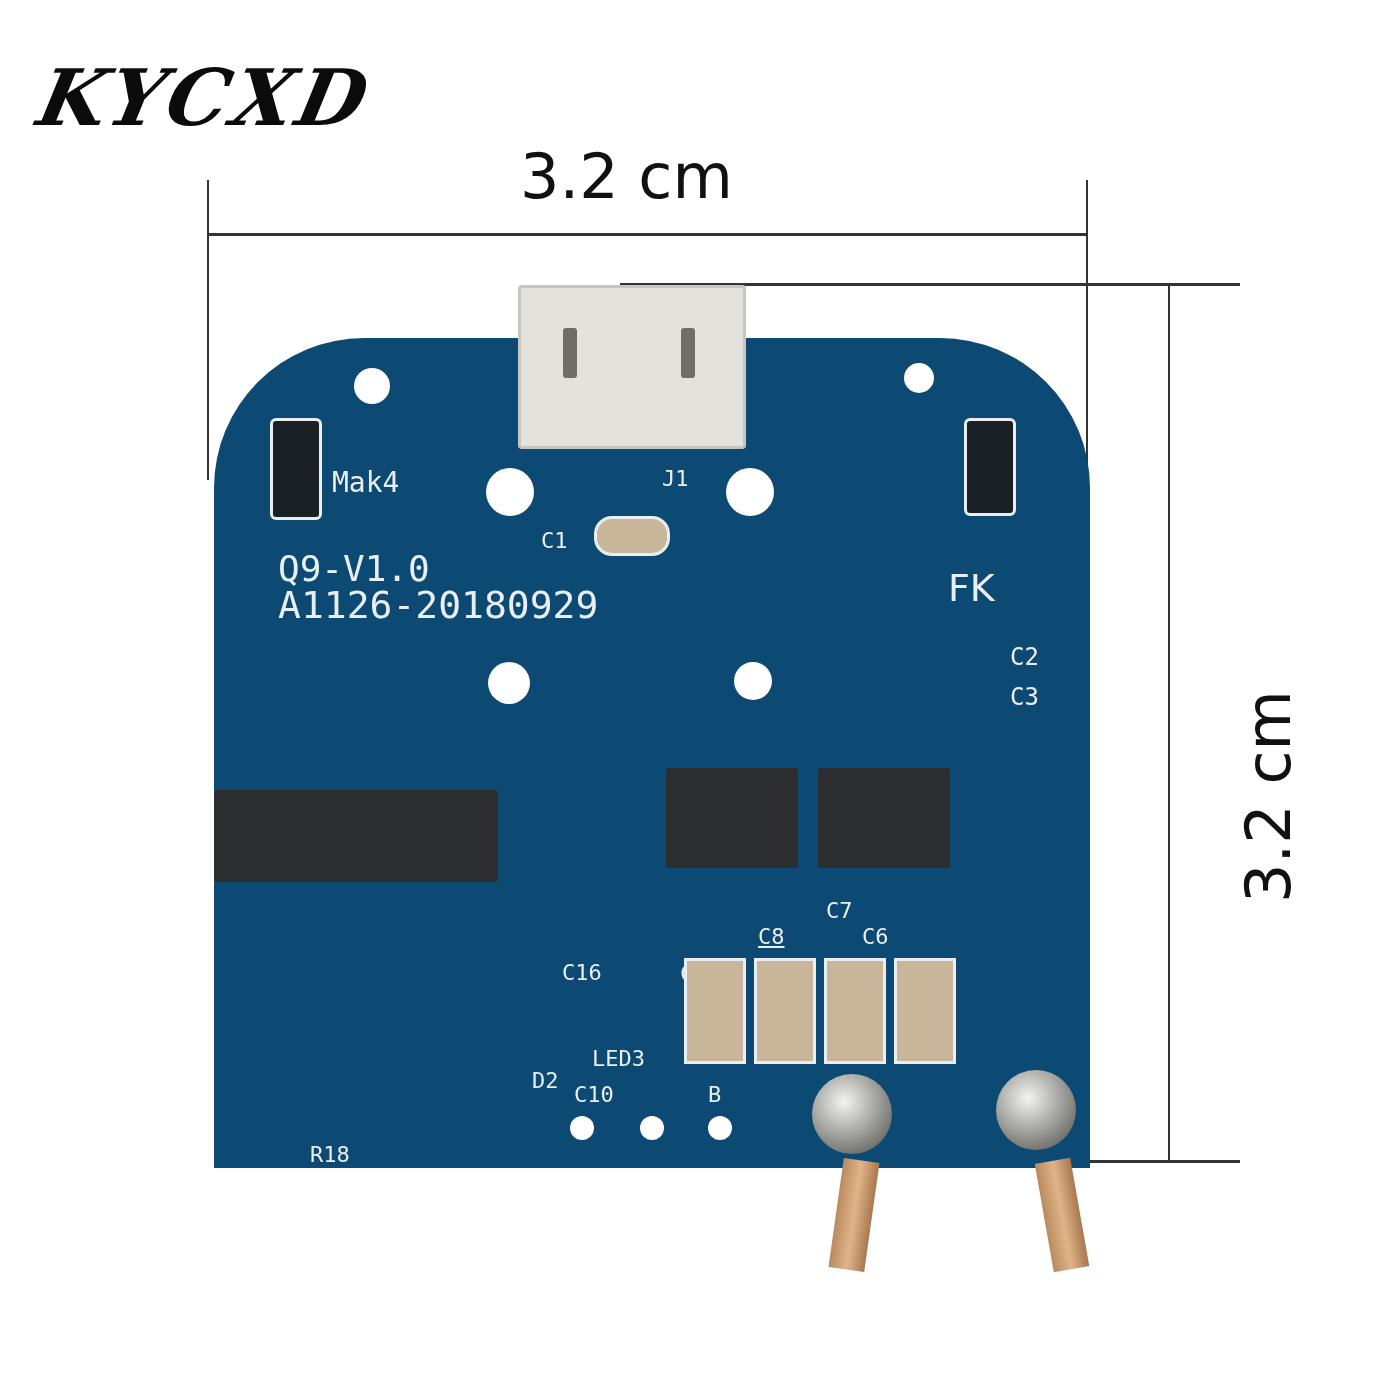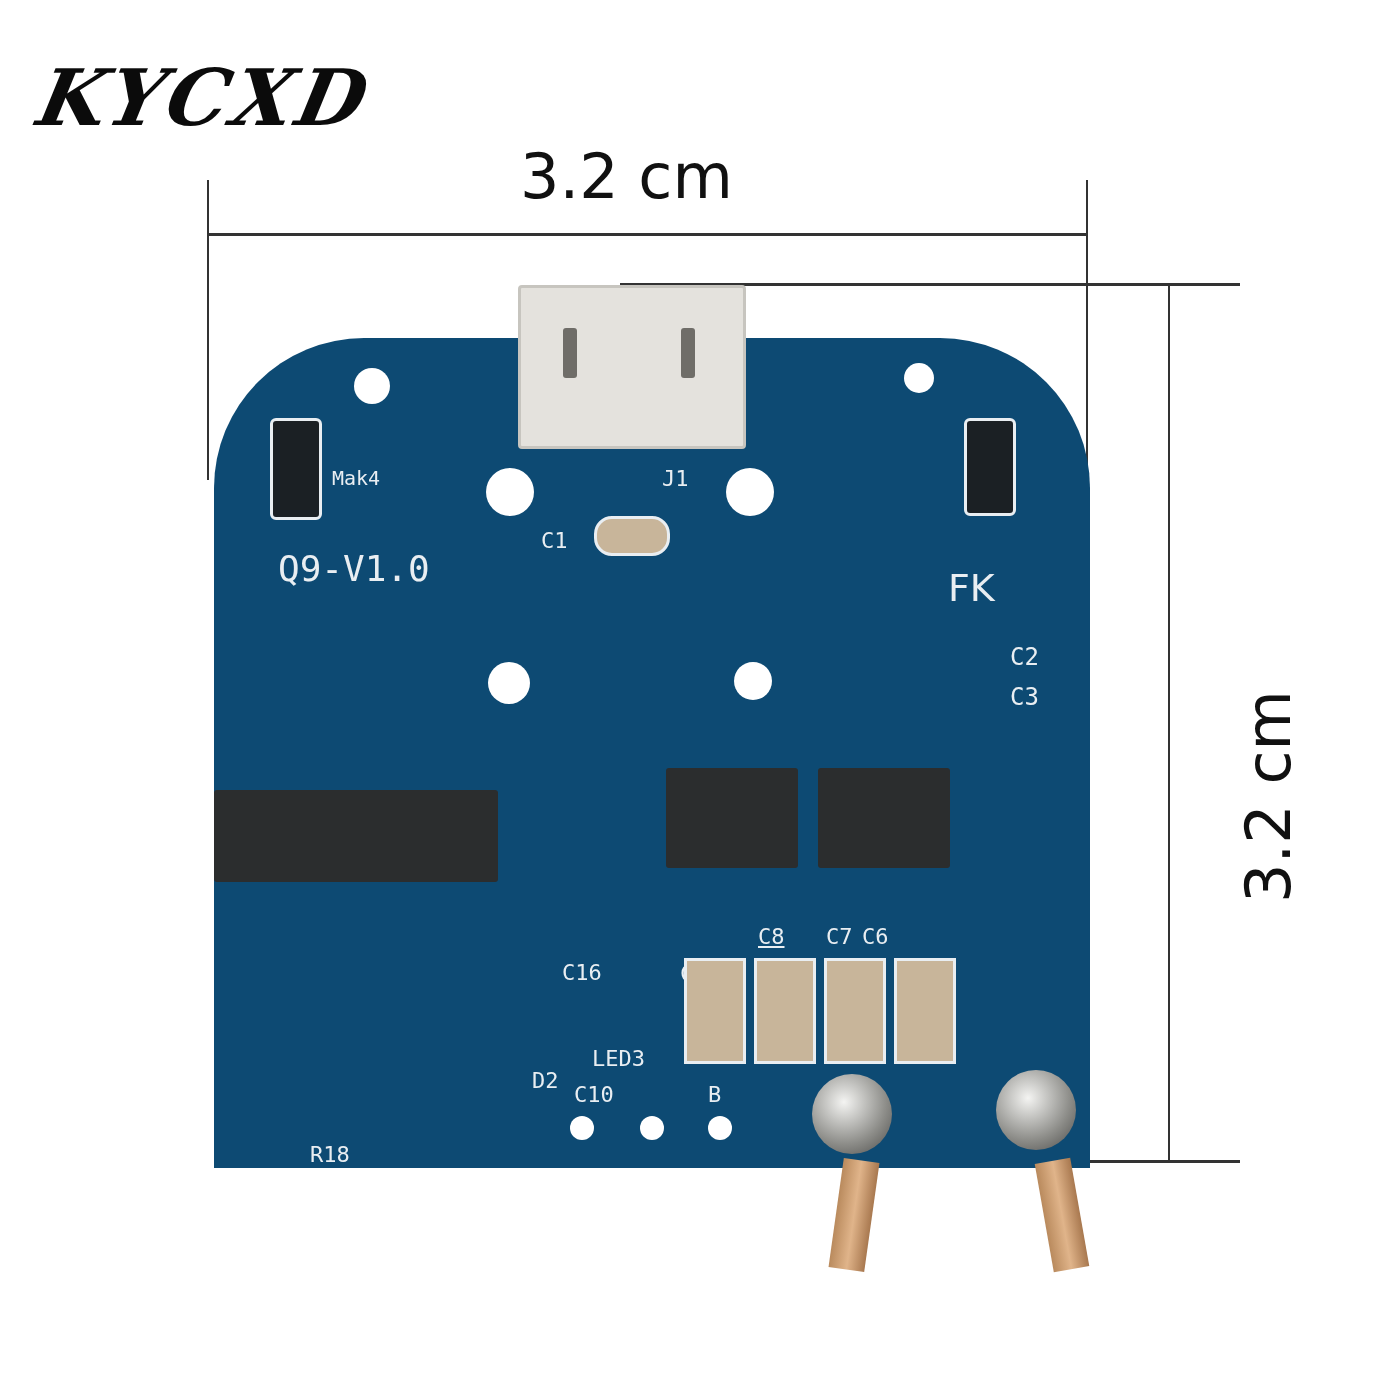--- a/index.html
+++ b/index.html
@@ -38,30 +38,31 @@
 
 <div class="abs pcb">
   <div class="hole" style="left:140px;top:30px;width:36px;height:36px;"></div>
   <div class="hole" style="left:690px;top:25px;width:30px;height:30px;"></div>
   <div class="hole" style="left:272px;top:130px;width:48px;height:48px;"></div>
   <div class="hole" style="left:512px;top:130px;width:48px;height:48px;"></div>
   <div class="hole" style="left:274px;top:324px;width:42px;height:42px;"></div>
   <div class="hole" style="left:520px;top:324px;width:38px;height:38px;"></div>
 
   <div class="silk" style="left:64px;top:210px;font-size:36px;">Q9-V1.0</div>
+  <div class="silk" style="left:64px;top:245px;font-size:38px;">A1126-20180929</div>
   <div class="silk" style="left:734px;top:228px;font-size:38px;font-family:'DejaVu Sans',sans-serif;">FK</div>
   <div class="silk" style="left:448px;top:128px;font-size:22px;">J1</div>
 
-  <div class="silk" style="left:118px;top:128px;font-size:20px;">Mak4</div>
+  <div class="silk" style="left:118px;top:128px;font-size:28px;">Mak4</div>
   <div class="silk" style="left:327px;top:190px;font-size:22px;">C1</div>
   <div class="silk" style="left:796px;top:305px;font-size:24px;">C2</div>
   <div class="silk" style="left:796px;top:345px;font-size:24px;">C3</div>
   <div class="silk" style="left:466px;top:586px;font-size:22px;margin-top:37px;">C18</div>
   <div class="silk" style="left:544px;top:586px;font-size:22px;text-decoration:underline;">C8</div>
-  <div class="silk" style="left:612px;top:586px;font-size:22px;">C7</div>
+  <div class="silk" style="left:612px;top:560px;font-size:22px;">C7</div>
   <div class="silk" style="left:648px;top:586px;font-size:22px;">C6</div>
   <div class="silk" style="left:348px;top:622px;font-size:22px;">C16</div>
   <div class="silk" style="left:378px;top:708px;font-size:22px;">LED3</div>
   <div class="silk" style="left:318px;top:730px;font-size:22px;">D2</div>
   <div class="silk" style="left:96px;top:780px;font-size:22px;margin-top:24px;">R18</div>
   <div class="silk" style="left:360px;top:744px;font-size:22px;">C10</div>
   <div class="silk" style="left:494px;top:744px;font-size:22px;">B</div>
 
   <div class="pad" style="left:56px;top:80px;width:46px;height:96px;"></div>
   <div class="pad" style="left:750px;top:80px;width:46px;height:92px;"></div>

